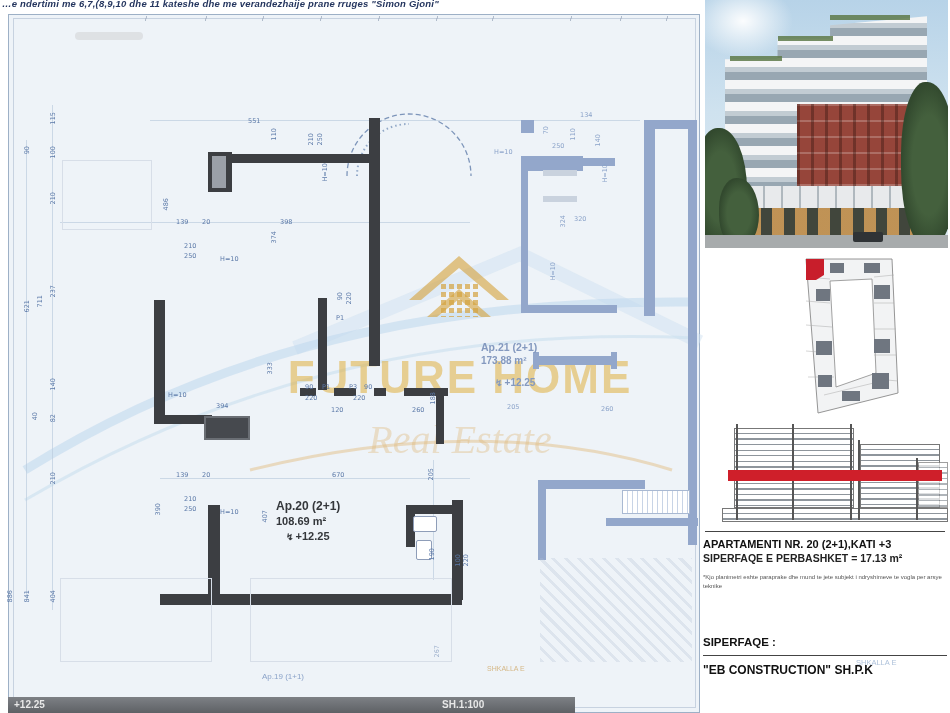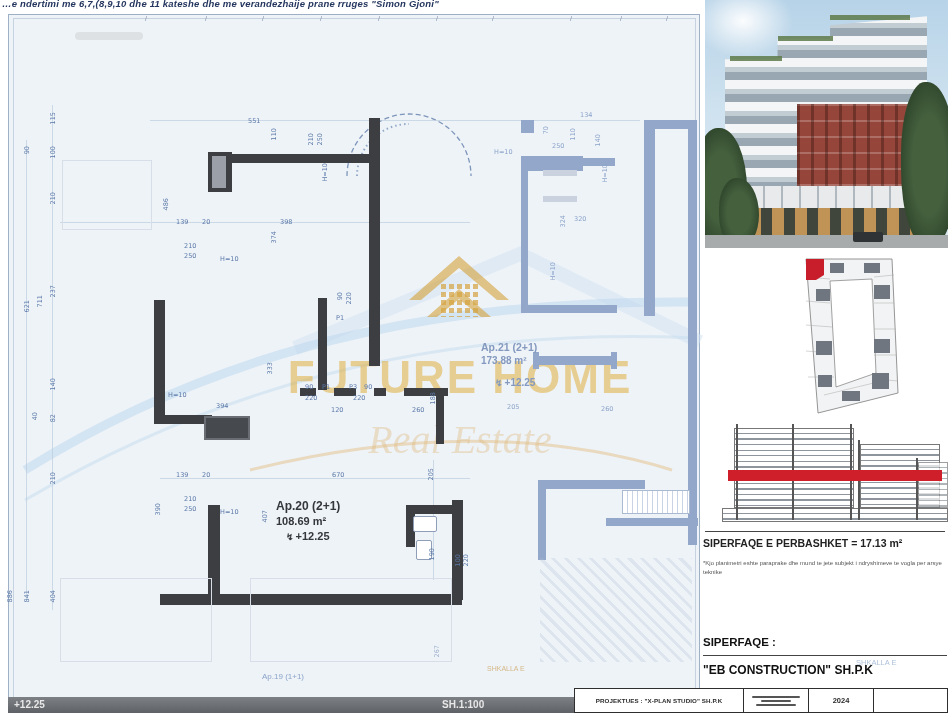--- a/index.html
+++ b/index.html
@@ -352,32 +352,23 @@
     <div class="el-post" style="left:70px;top:2px;height:96px;"></div>
     <div class="el-post" style="left:128px;top:2px;height:96px;"></div>
     <div class="el-post" style="left:136px;top:18px;height:80px;"></div>
     <div class="el-post" style="left:194px;top:36px;height:62px;"></div>
     <div class="el-red"></div>
   </div>
 
   <div class="divider" style="left:705px;top:531px;width:240px;"></div>
 
   <div id="details">
+    <div class="t1">APARTAMENTI NR. 20 (2+1),KATI +3</div>
     <div class="t2">SIPERFAQE E PERBASHKET = 17.13 m²</div>
     <div class="note">*Kjo planimetri eshte paraprake dhe mund te jete subjekt i ndryshimeve te vogla per arsye teknike</div>
   </div>
 
   <div id="inv-label">SIPERFAQE :</div>
   <div class="divider" style="left:703px;top:655px;width:244px;"></div>
   <div id="inv-name">"EB CONSTRUCTION" SH.P.K</div>
 
-  <div id="titleblock">
-    <div class="cell c1">PROJEKTUES : "X-PLAN STUDIO" SH.P.K</div>
-    <div class="cell c2">
-      <i style="width:48px;"></i>
-      <i style="width:30px;"></i>
-      <i style="width:40px;"></i>
-    </div>
-    <div class="cell c3">2024</div>
-    <div class="cell c4"></div>
-  </div>
 
 </div>
 
 </body></html>

